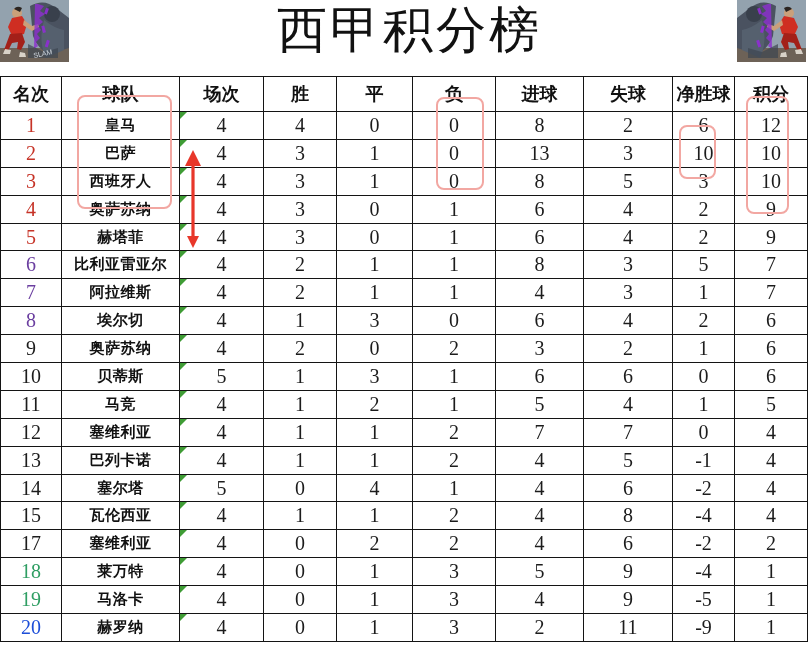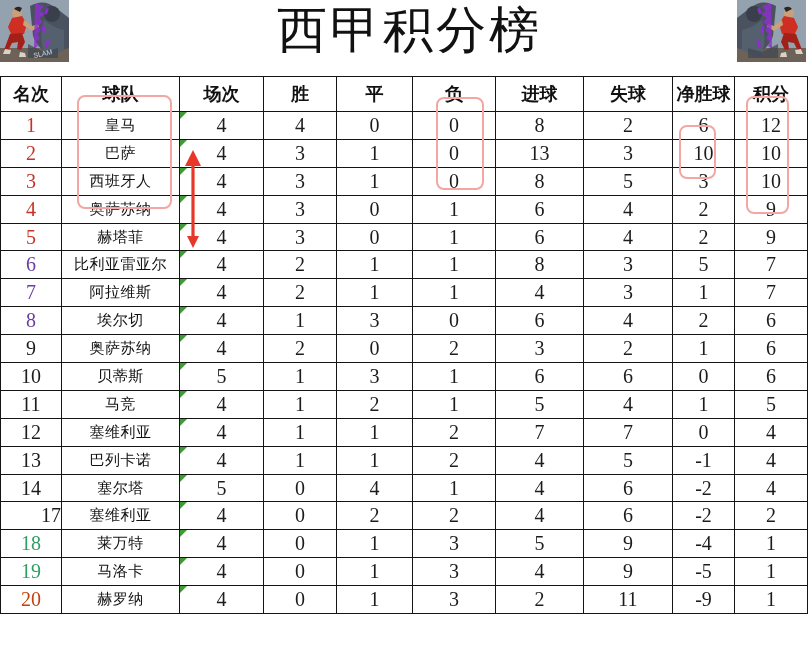--- a/index.html
+++ b/index.html
@@ -31,21 +31,21 @@
     border: 1.6px solid #141414;
     text-align: center; vertical-align: middle;
     overflow: hidden; white-space: nowrap;
     padding: 0;
   }
   table.standings thead tr { height: 35px; }
   table.standings tbody tr { height: 27.9px; }
   th.col-head { font-size: 18px; font-weight: 700; color: #111; font-family: "Liberation Serif","DejaVu Serif",serif; }
   td.num { font-size: 20px; color: #1c1c1c; font-weight: 400; }
   td.rank { font-size: 20px; font-weight: 500; }
-  td.team { font-size: 15px; font-weight: 400; color: #111; letter-spacing: 0.5px; }
+  td.team { font-size: 15px; font-weight: 700; color: #111; letter-spacing: 0.5px; }
   td.played { position: relative; }
   .cell-flag {
     position: absolute; top: 0; left: 0; width: 0; height: 0;
     border-top: 7px solid #3f9c35; border-right: 7px solid transparent;
   }
 
   
   .hl-box {
     position: absolute; border: 2.5px solid #f2a7a2; border-radius: 8px;
     pointer-events: none; background: transparent;
@@ -307,21 +307,33 @@
       <td class="num played"><span class="cell-flag"></span><span>5</span></td>
       <td class="num">0</td>
       <td class="num">4</td>
       <td class="num">1</td>
       <td class="num">4</td>
       <td class="num">6</td>
       <td class="num">-2</td>
       <td class="num">4</td>
     </tr>
           <tr>
-      <td class="rank" style="color: rgb(28, 28, 28); text-align: right;">17</td>
+      <td class="rank" style="color: rgb(28, 28, 28);">15</td>
+      <td class="team">瓦伦西亚</td>
+      <td class="num played"><span class="cell-flag"></span><span>4</span></td>
+      <td class="num">1</td>
+      <td class="num">1</td>
+      <td class="num">2</td>
+      <td class="num">4</td>
+      <td class="num">8</td>
+      <td class="num">-4</td>
+      <td class="num">4</td>
+    </tr>
+          <tr>
+      <td class="rank" style="color: rgb(28, 28, 28);">17</td>
       <td class="team">塞维利亚</td>
       <td class="num played"><span class="cell-flag"></span><span>4</span></td>
       <td class="num">0</td>
       <td class="num">2</td>
       <td class="num">2</td>
       <td class="num">4</td>
       <td class="num">6</td>
       <td class="num">-2</td>
       <td class="num">2</td>
     </tr>
@@ -343,21 +355,21 @@
       <td class="num played"><span class="cell-flag"></span><span>4</span></td>
       <td class="num">0</td>
       <td class="num">1</td>
       <td class="num">3</td>
       <td class="num">4</td>
       <td class="num">9</td>
       <td class="num">-5</td>
       <td class="num">1</td>
     </tr>
           <tr>
-      <td class="rank" style="color: #c2410c;">20</td>
+      <td class="rank" style="color: #1d4ed8;">20</td>
       <td class="team">赫罗纳</td>
       <td class="num played"><span class="cell-flag"></span><span>4</span></td>
       <td class="num">0</td>
       <td class="num">1</td>
       <td class="num">3</td>
       <td class="num">2</td>
       <td class="num">11</td>
       <td class="num">-9</td>
       <td class="num">1</td>
     </tr>

